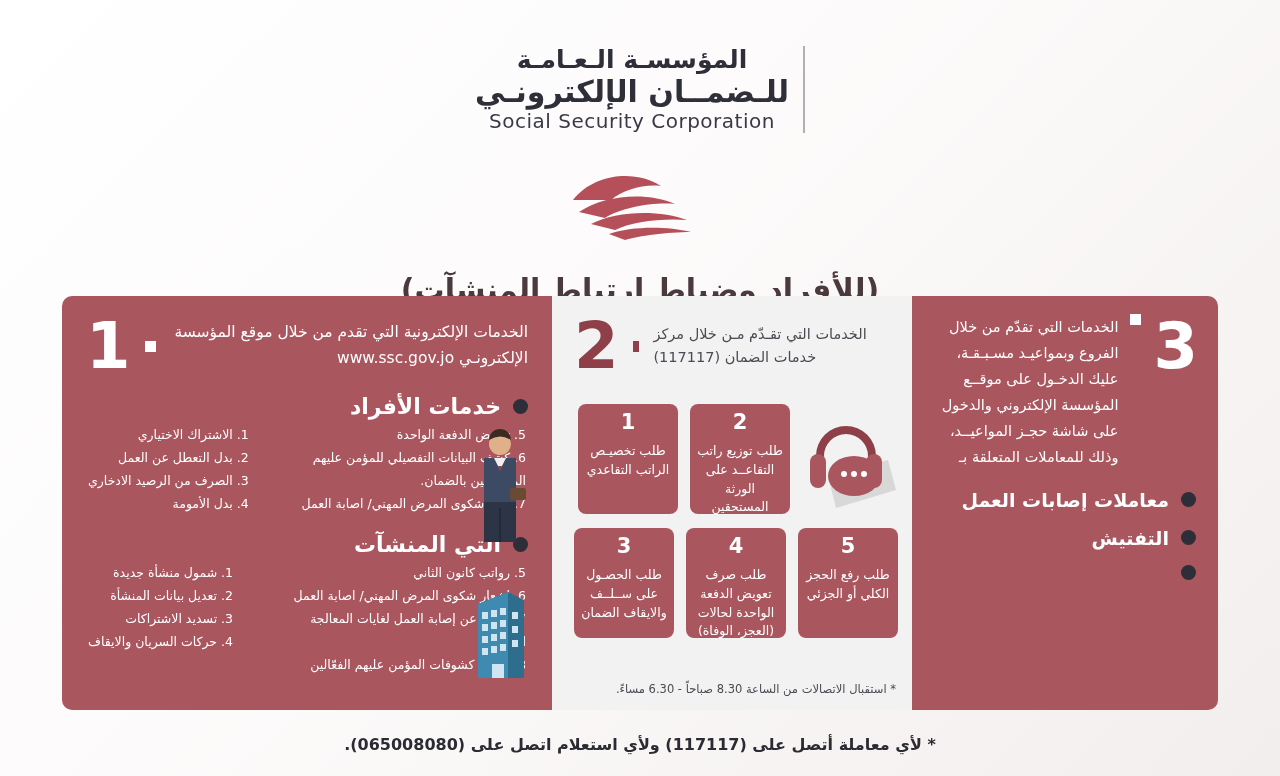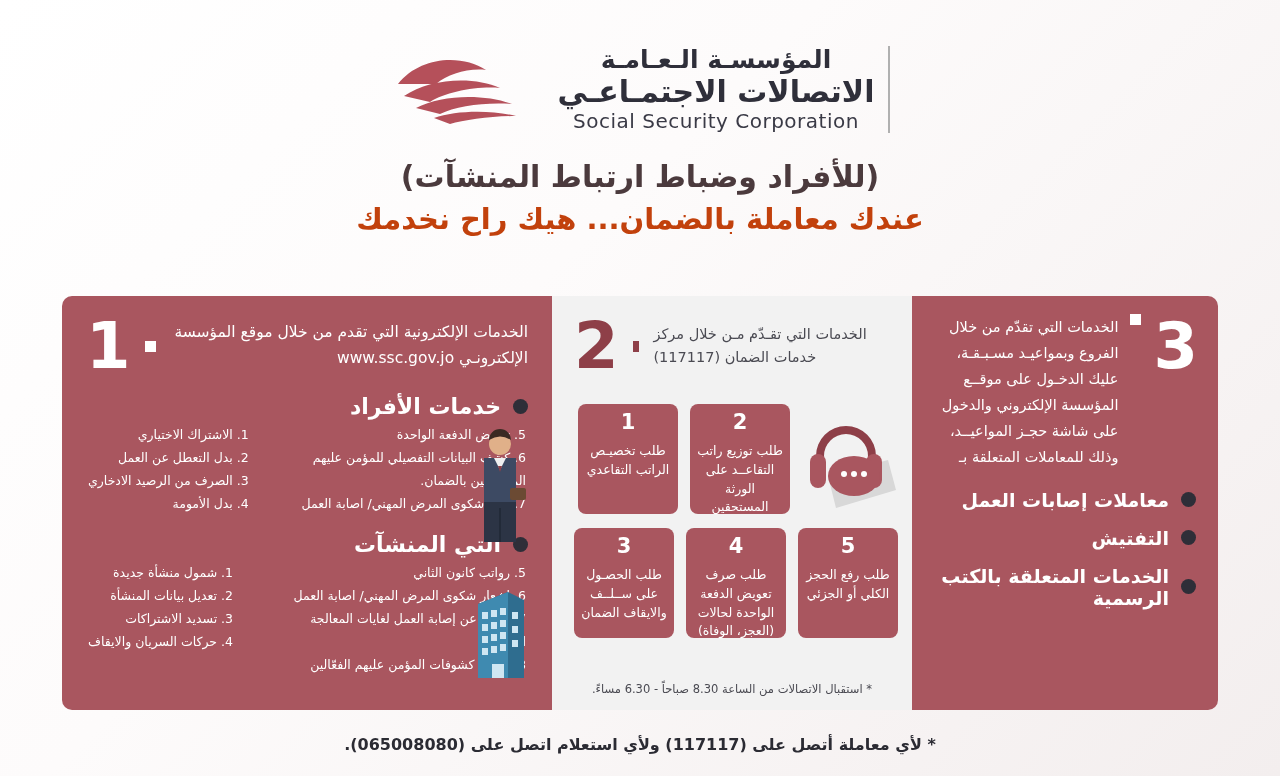--- a/index.html
+++ b/index.html
@@ -3,21 +3,21 @@
 <meta charset="utf-8">
 <style>
   html,body{margin:0;padding:0;}
   body{
     width:1280px;height:776px;
     background:linear-gradient(135deg,#ffffff 0%,#fdfbfb 40%,#f3eeee 100%);
     font-family:"DejaVu Sans","Liberation Sans",sans-serif;
     color:#2b2b2b;overflow:hidden;position:relative;
   }
   
-  .header{display:flex;justify-content:center;align-items:center;padding-top:46px;gap:18px;}
+  .header{display:flex;justify-content:center;align-items:center;padding-top:46px;gap:33px;flex-direction:column;}
   .logo-mark{width:150px;height:80px;position:relative;}
   .logo-text{padding-right:14px;border-right:2px solid #b0b0b0;text-align:center;}
   .logo-ar1{font-size:25px;font-weight:bold;color:#2f2f3a;letter-spacing:2px;line-height:1.15;}
   .logo-ar2{font-size:30px;font-weight:bold;color:#2f2f3a;letter-spacing:1px;line-height:1.15;}
   .logo-en{font-size:20px;color:#3a3a46;letter-spacing:0.5px;margin-top:0;direction:ltr;}
 
   .title-wrap{text-align:center;margin-top:26px;}
   .title-1{font-size:30px;font-weight:bold;color:#4b3a3d;}
   .title-2{font-size:29px;font-weight:bold;color:#c2410c;margin-top:8px;}
 
@@ -48,39 +48,39 @@
 
   
   .p2-head{display:flex;align-items:center;justify-content:flex-end;padding:18px 22px 0 22px;gap:14px;}
   .p2-head-text{color:#4a4a52;font-size:14.5px;line-height:1.6;text-align:left;}
   .cards{position:absolute;top:108px;left:14px;right:14px;}
   .crow{display:flex;gap:12px;justify-content:flex-start;margin-bottom:14px;}
   .card{width:100px;height:110px;background:#a9565f;border-radius:8px;position:relative;color:#fff;}
   .card .cnum{position:absolute;top:6px;left:0;right:0;text-align:center;font-size:21px;font-weight:bold;}
   .card .ctxt{position:absolute;top:38px;left:7px;right:7px;text-align:center;font-size:12.5px;line-height:1.5;}
   .headset{width:96px;height:110px;position:relative;}
-  .p2-note{position:absolute;bottom:14px;left:16px;right:16px;text-align:center;font-size:11.5px;color:#4a4a52;}
+  .p2-note{position:absolute;bottom:14px;left:16px;right:16px;text-align:right;font-size:11.5px;color:#4a4a52;}
 
   
   .p3-head{display:flex;align-items:flex-start;justify-content:flex-start;padding:18px 20px 0 20px;gap:12px;}
   .p3-head-text{color:#fff;font-size:14.5px;line-height:1.8;text-align:right;flex:1;}
   .p3-list{margin-top:18px;padding:0 22px;}
   .p3-item{display:flex;align-items:center;gap:12px;color:#fff;font-size:19px;font-weight:bold;margin-bottom:16px;justify-content:flex-start;text-align:right;}
   .p3-item .dot{flex:0 0 auto;}
 
   
   .footer{position:absolute;bottom:22px;left:0;right:0;text-align:center;font-size:16px;font-weight:bold;color:#2b2b33;}
 </style>
 </head>
 <body>
 
 <div class="header">
   <div class="logo-text">
     <div class="logo-ar1">المؤسسـة الـعـامـة</div>
-    <div class="logo-ar2">الاتصالات الاجتمـاعـي</div>
+    <div class="logo-ar2">للـضمــان الإلكترونـي</div>
     <div class="logo-en">Social Security Corporation</div>
   </div>
   <div class="logo-mark">
     <svg viewBox="0 0 150 80" width="150" height="80" aria-hidden="true">
       <path d="M8 34 C30 6 72 4 96 20 C78 18 58 24 46 34 Z" fill="#b5505a"></path>
       <path d="M14 46 C40 28 84 26 110 38 C86 36 56 42 40 52 Z" fill="#b5505a"></path>
       <path d="M26 58 C52 44 96 44 122 54 C96 52 66 56 50 64 Z" fill="#b5505a"></path>
       <path d="M44 68 C66 60 102 60 126 66 C102 66 74 70 60 74 Z" fill="#b5505a"></path>
     </svg>
   </div>
@@ -103,21 +103,20 @@
       <div class="p3-item">
         <span class="dot"></span>
         <span>معاملات إصابات العمل</span>
       </div>
       <div class="p3-item">
         <span class="dot"></span>
         <span>التفتيش</span>
       </div>
       <div class="p3-item">
         <span class="dot"></span>
-        <span>الخدمات المتعلقة بالكتب الرسمية</span>
       </div>
     </div>
   </div>
 
   <div class="panel p2">
     <div class="p2-head">
       <div class="p2-head-text">الخدمات التي تقـدّم مـن خلال مركز خدمات الضمان (117117)</div>
       <span class="sq dark"></span>
       <div class="bignum dark">2</div>
     </div>

